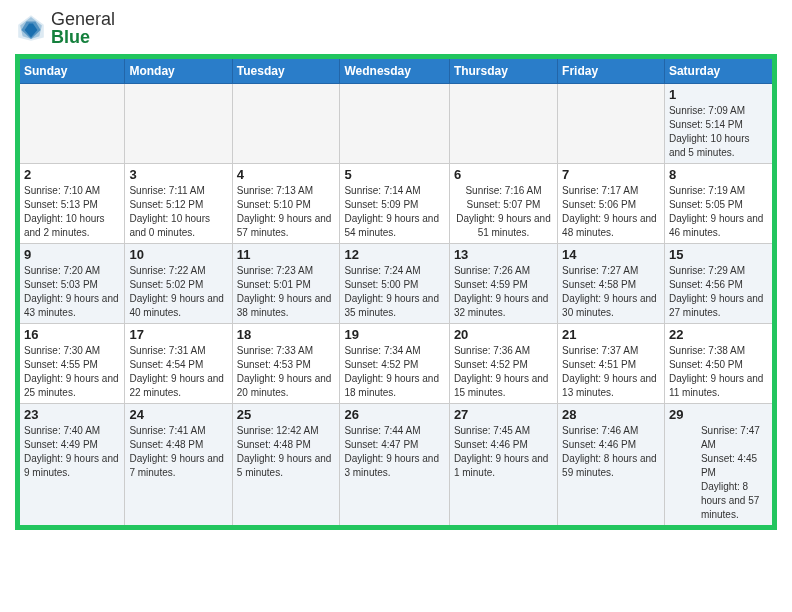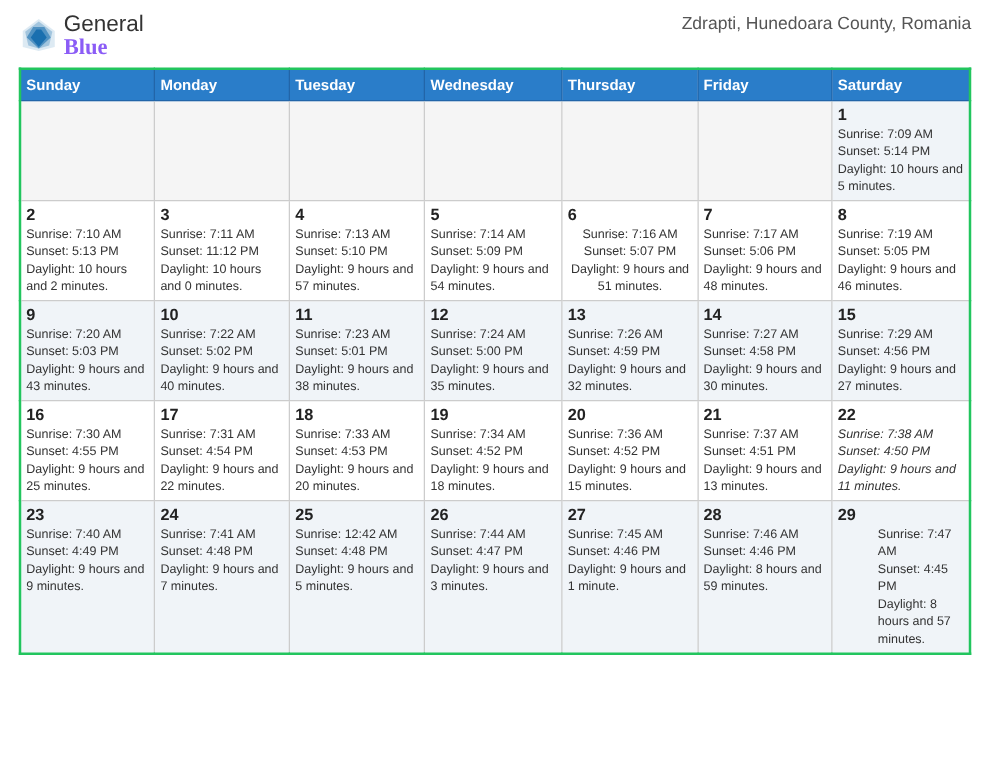--- a/index.html
+++ b/index.html
@@ -25,42 +25,42 @@
       display: flex;
       align-items: center;
       gap: 4px;
     }
     .logo-text {
       font-size: 18px;
       color: #333;
       line-height: 1;
     }
     .logo-text .general { font-weight: normal; }
-    .logo-text .blue { color: #8b5cf6; font-weight: bold; font-family: Liberation Serif, serif; }
+    .logo-text .blue { color: #15803d; font-weight: bold; }
     .logo-icon {
       width: 32px;
       height: 32px;
     }
     .title-block {
       text-align: right;
     }
     .month-title {
       font-size: 32px;
       font-weight: bold;
       color: #222;
       line-height: 1.1;
     }
     .location {
       font-size: 14px;
       color: #555;
     }
     .calendar {
       width: 100%;
       border-collapse: collapse;
-      border: 2px solid #22c55e;
+      border: 5px solid #22c55e;
     }
     .calendar th {
       background-color: #2a7dc9;
       color: #fff;
       font-size: 12px;
       font-weight: bold;
       padding: 5px 4px;
       text-align: left;
       border: 1px solid #2265a8;
     }
@@ -103,21 +103,20 @@
         <polygon points="25,8 42,21 38,38 25,42 12,38 8,21" fill="#1a6faf" opacity="0.3"></polygon>
         <polygon points="18,15 32,15 40,28 25,42 10,28" fill="#1a6faf" opacity="0.6"></polygon>
         <polygon points="22,18 28,18 35,28 25,40 15,28" fill="#1a6faf"></polygon>
       </svg>
       <div class="logo-text">
         <span class="general">General</span><br>
         <span class="blue">Blue</span>
       </div>
     </div>
     <div class="title-block">
-      <div class="location">Zdrapti, Hunedoara County, Romania</div>
     </div>
   </div>
 
   <table class="calendar">
     <thead>
       <tr>
         <th>Sunday</th>
         <th>Monday</th>
         <th>Tuesday</th>
         <th>Wednesday</th>
@@ -144,21 +143,21 @@
         <tr>
           <td>
             <div class="day-number">2</div>
             <div class="day-info" style="white-space: pre-line;">Sunrise: 7:10 AM
 Sunset: 5:13 PM
 Daylight: 10 hours and 2 minutes.</div>
           </td>
           <td>
             <div class="day-number">3</div>
             <div class="day-info" style="white-space: pre-line;">Sunrise: 7:11 AM
-Sunset: 11:12 PM
+Sunset: 5:12 PM
 Daylight: 10 hours and 0 minutes.</div>
           </td>
           <td>
             <div class="day-number">4</div>
             <div class="day-info" style="white-space: pre-line;">Sunrise: 7:13 AM
 Sunset: 5:10 PM
 Daylight: 9 hours and 57 minutes.</div>
           </td>
           <td>
             <div class="day-number">5</div>
@@ -261,21 +260,21 @@
 Daylight: 9 hours and 15 minutes.</div>
           </td>
           <td>
             <div class="day-number">21</div>
             <div class="day-info" style="white-space: pre-line;">Sunrise: 7:37 AM
 Sunset: 4:51 PM
 Daylight: 9 hours and 13 minutes.</div>
           </td>
           <td>
             <div class="day-number">22</div>
-            <div class="day-info" style="white-space: pre-line; font-style: italic;">Sunrise: 7:38 AM
+            <div class="day-info" style="white-space: pre-line;">Sunrise: 7:38 AM
 Sunset: 4:50 PM
 Daylight: 9 hours and 11 minutes.</div>
           </td>
         </tr>
         <tr class="row-shaded">
           <td>
             <div class="day-number">23</div>
             <div class="day-info" style="white-space: pre-line;">Sunrise: 7:40 AM
 Sunset: 4:49 PM
 Daylight: 9 hours and 9 minutes.</div>

